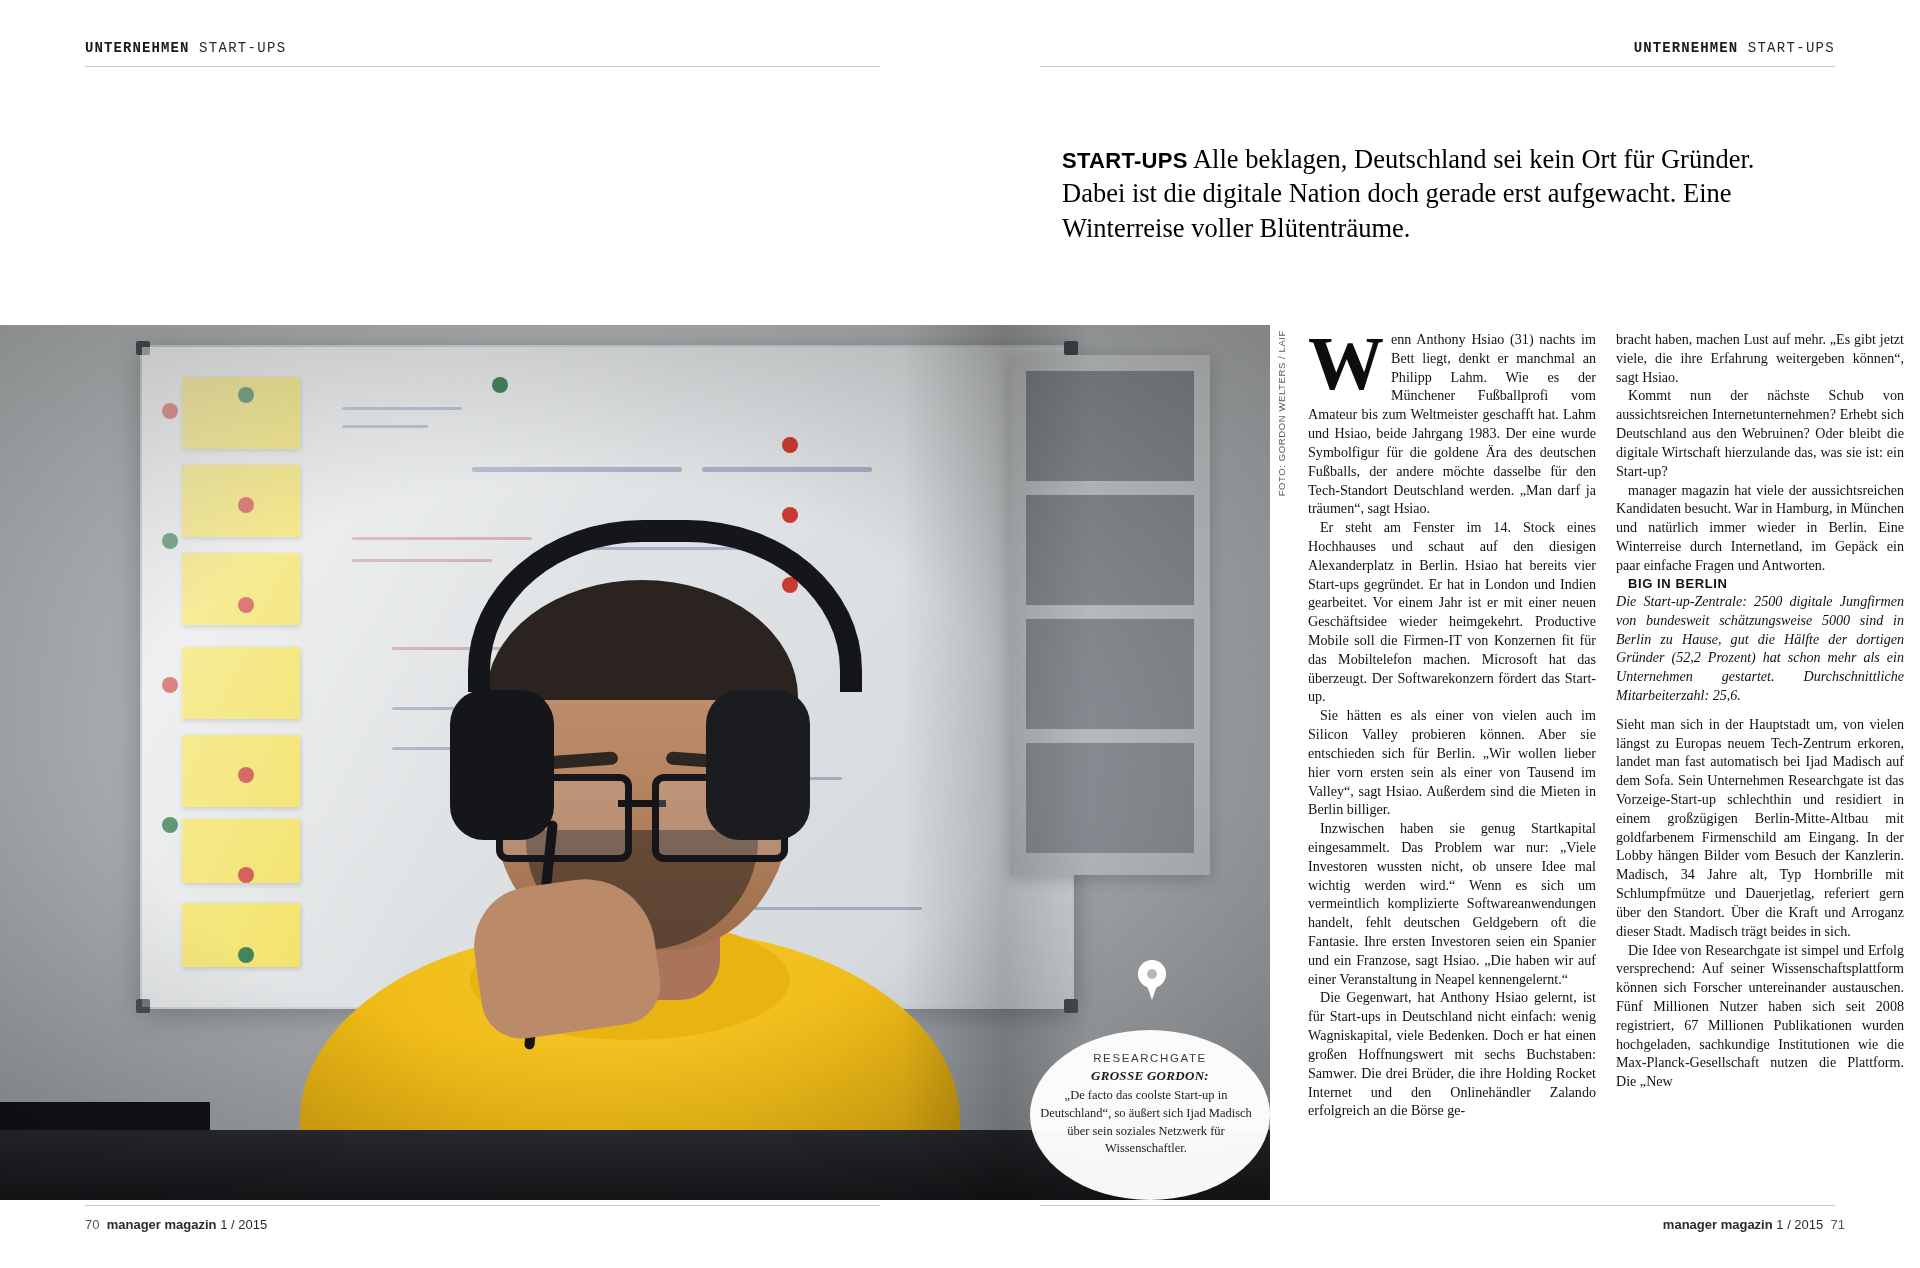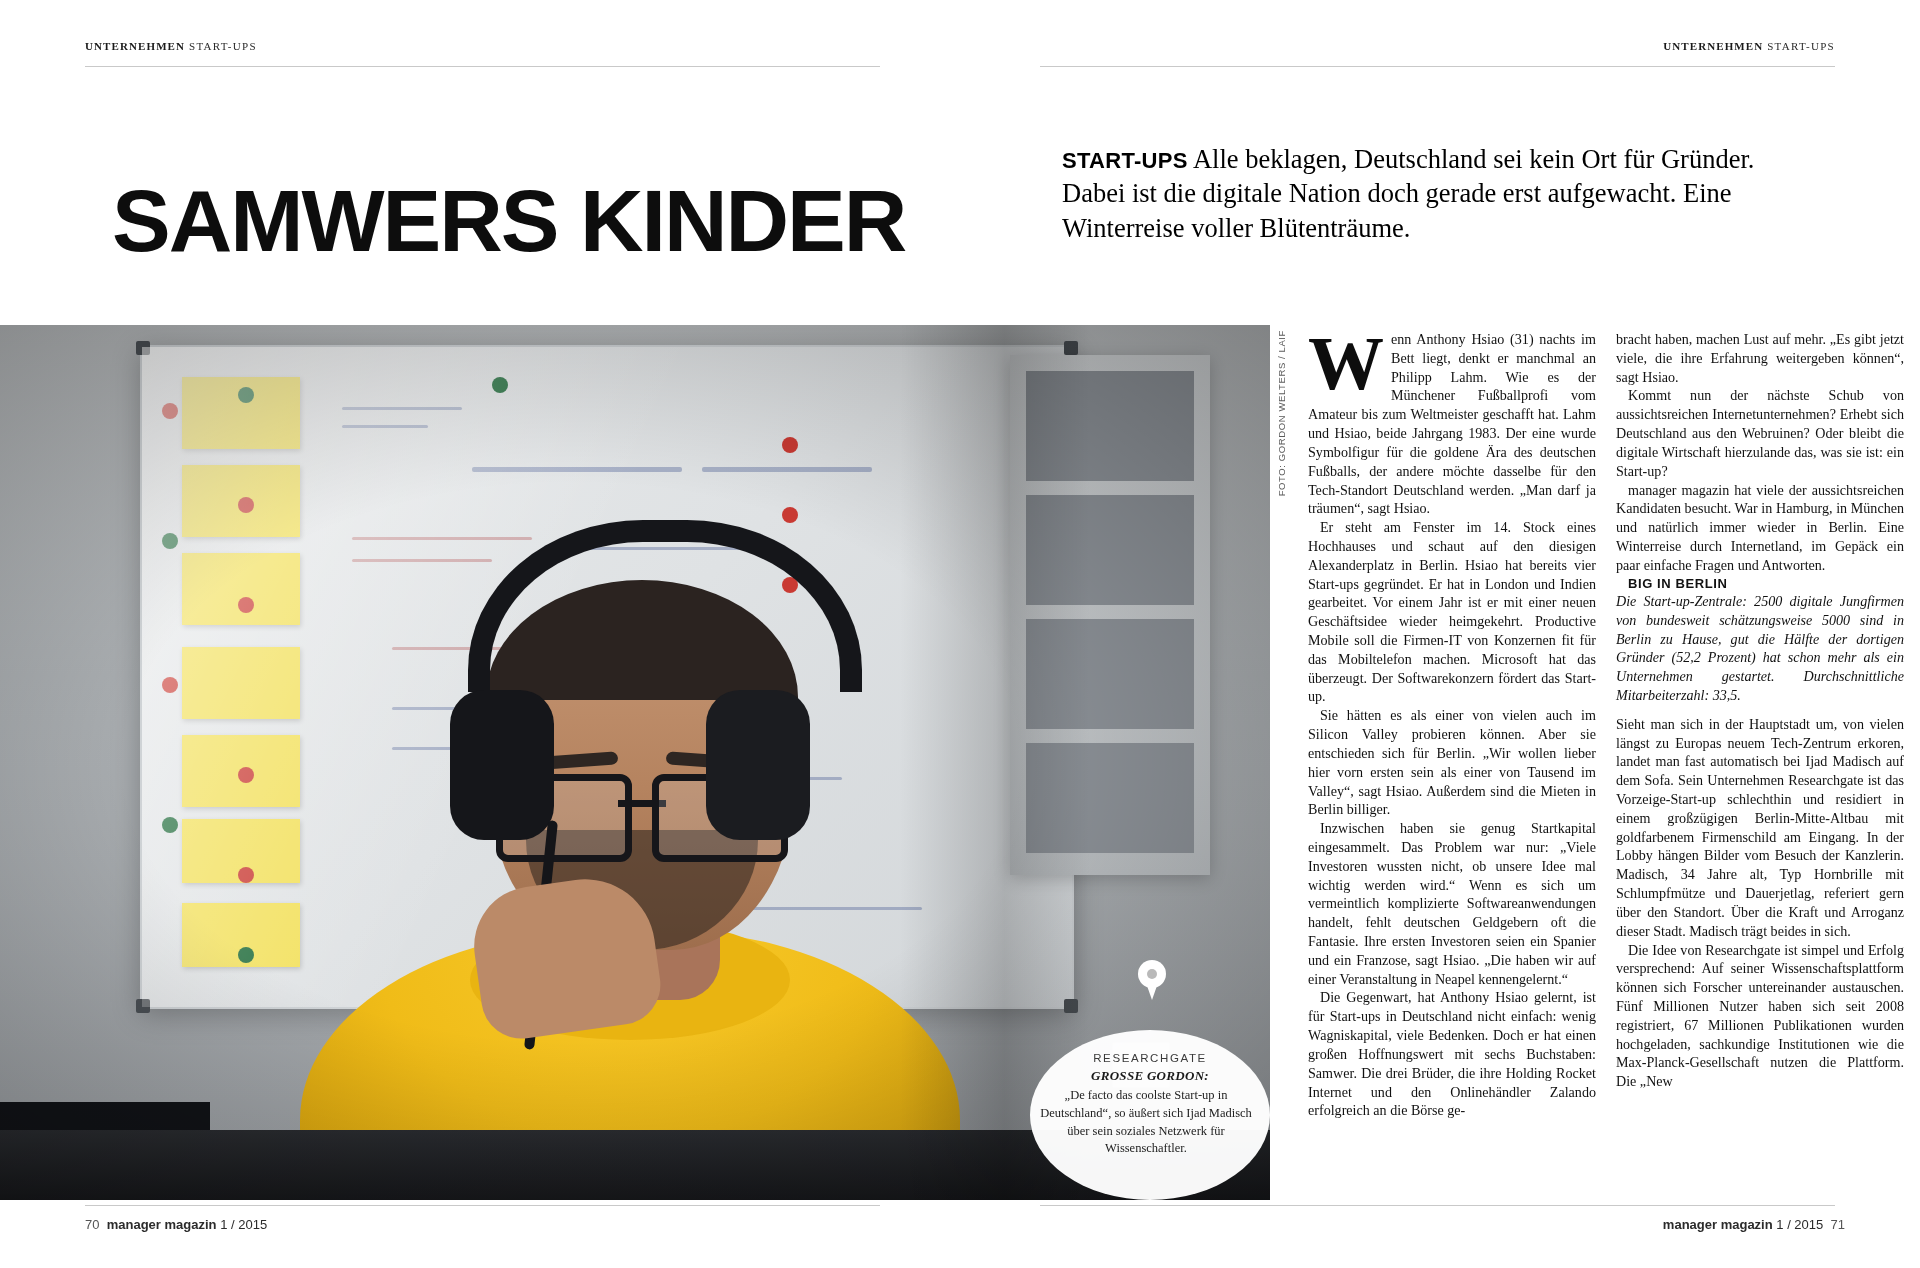--- a/index.html
+++ b/index.html
@@ -9,22 +9,22 @@
     font-family:"Liberation Serif", serif;
     color:#111;
     overflow:hidden;
     position:relative;
   }
   .spread{position:absolute;inset:0;background:#fff;}
 
   
   .runhead{
     position:absolute;top:40px;
-    font-family:Liberation Serif, serif;
-    font-size:11px;letter-spacing:1.1px;
+    font-family:Liberation Mono, monospace;
+    font-size:14px;letter-spacing:1.1px;
     color:#1a1a1a;
     white-space:nowrap;
   }
   .runhead .b{font-weight:bold;}
   .runhead .t{font-weight:normal;color:#2b2b2b;letter-spacing:1.3px;}
   .runhead.left{left:85px;}
   .runhead.right{right:85px;text-align:right;}
   .rule{
     position:absolute;height:1px;background:#c9c9c9;top:66px;
   }
@@ -275,21 +275,20 @@
     <span class="t">START-UPS</span>
   </div>
   <div class="rule left"></div>
 
   <div class="runhead right">
     <span class="b">UNTERNEHMEN</span>
     <span class="t">START-UPS</span>
   </div>
   <div class="rule right"></div>
 
-  <h1 class="headline">SAMWERS KINDER</h1>
 
   <div class="standfirst">
     <span class="kicker">START-UPS</span><span> Alle beklagen, Deutschland sei kein Ort für Gründer. Dabei ist die digitale Nation doch gerade erst aufgewacht. Eine Winterreise voller Blütenträume.</span>
   </div>
 
   <div class="photo">
     <div class="wallbg"></div>
 
     <div class="wb">
       <div class="wbclip" style="left:-6px;top:-6px;"></div>
@@ -393,21 +392,21 @@
     <p><span>Sie hätten es als einer von vielen auch im Silicon Valley probieren können. Aber sie entschieden sich für Berlin. „Wir wollen lieber hier vorn ersten sein als einer von Tausend im Valley“, sagt Hsiao. Außerdem sind die Mieten in Berlin billiger.</span></p>
     <p><span>Inzwischen haben sie genug Startkapital eingesammelt. Das Problem war nur: „Viele Investoren wussten nicht, ob unsere Idee mal wichtig werden wird.“ Wenn es sich um vermeintlich komplizierte Softwareanwendungen handelt, fehlt deutschen Geldgebern oft die Fantasie. Ihre ersten Investoren seien ein Spanier und ein Franzose, sagt Hsiao. „Die haben wir auf einer Veranstaltung in Neapel kennengelernt.“</span></p>
     <p><span>Die Gegenwart, hat Anthony Hsiao gelernt, ist für Start-ups in Deutschland nicht einfach: wenig Wagniskapital, viele Bedenken. Doch er hat einen großen Hoffnungswert mit sechs Buchstaben: Samwer. Die drei Brüder, die ihre Holding Rocket Internet und den Onlinehändler Zalando erfolgreich an die Börse ge-</span></p>
   </div>
 
   <div class="col" id="col2">
     <p class="first"><span>bracht haben, machen Lust auf mehr. „Es gibt jetzt viele, die ihre Erfahrung weitergeben können“, sagt Hsiao.</span></p>
     <p><span>Kommt nun der nächste Schub von aussichtsreichen Internetunternehmen? Erhebt sich Deutschland aus den Webruinen? Oder bleibt die digitale Wirtschaft hierzulande das, was sie ist: ein Start-up?</span></p>
     <p><span>manager magazin hat viele der aussichtsreichen Kandidaten besucht. War in Hamburg, in München und natürlich immer wieder in Berlin. Eine Winterreise durch Internetland, im Gepäck ein paar einfache Fragen und Antworten.</span></p>
     <p class="subhead">BIG IN BERLIN</p>
-    <p class="ital"><span>Die Start-up-Zentrale: 2500 digitale Jungfirmen von bundesweit schätzungsweise 5000 sind in Berlin zu Hause, gut die Hälfte der dortigen Gründer (52,2 Prozent) hat schon mehr als ein Unternehmen gestartet. Durchschnittliche Mitarbeiterzahl: 33,5.</span></p>
+    <p class="ital"><span>Die Start-up-Zentrale: 2500 digitale Jungfirmen von bundesweit schätzungsweise 5000 sind in Berlin zu Hause, gut die Hälfte der dortigen Gründer (52,2 Prozent) hat schon mehr als ein Unternehmen gestartet. Durchschnittliche Mitarbeiterzahl: 25,6.</span></p>
     <p class="first" style="margin-top:10px;"><span>Sieht man sich in der Hauptstadt um, von vielen längst zu Europas neuem Tech-Zentrum erkoren, landet man fast automatisch bei Ijad Madisch auf dem Sofa. Sein Unternehmen Researchgate ist das Vorzeige-Start-up schlechthin und residiert in einem großzügigen Berlin-Mitte-Altbau mit goldfarbenem Firmenschild am Eingang. In der Lobby hängen Bilder vom Besuch der Kanzlerin. Madisch, 34 Jahre alt, Typ Hornbrille mit Schlumpfmütze und Dauerjetlag, referiert gern über den Standort. Über die Kraft und Arroganz dieser Stadt. Madisch trägt beides in sich.</span></p>
     <p><span>Die Idee von Researchgate ist simpel und Erfolg versprechend: Auf seiner Wissenschaftsplattform können sich Forscher untereinander austauschen. Fünf Millionen Nutzer haben sich seit 2008 registriert, 67 Millionen Publikationen wurden hochgeladen, sachkundige Institutionen wie die Max-Planck-Gesellschaft nutzen die Plattform. Die „New</span></p>
   </div>
 
   <div class="footrule left"></div>
   <div class="footrule right"></div>
 
   <div class="foot left">
     <span class="pg">70</span>
     &nbsp;<span class="mag">manager magazin</span>

